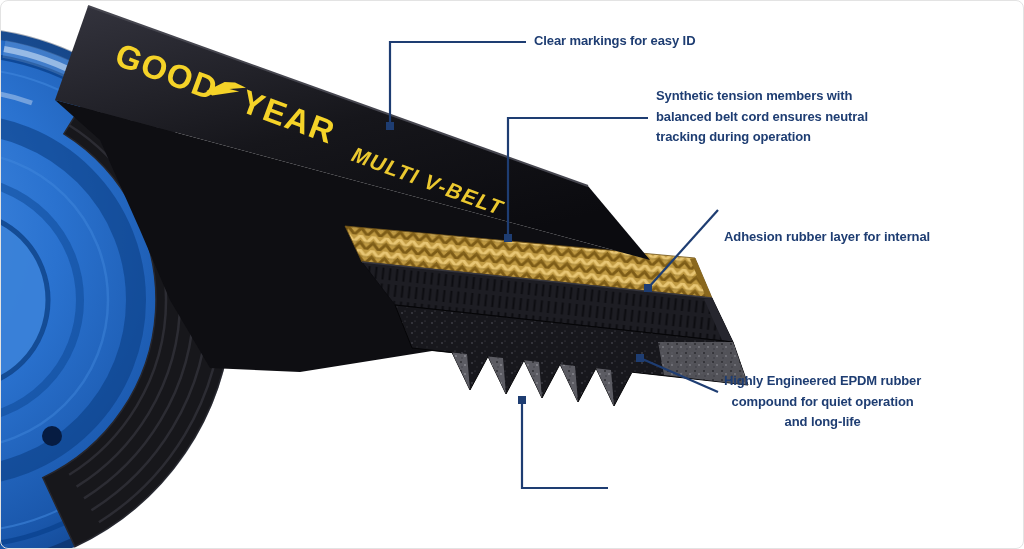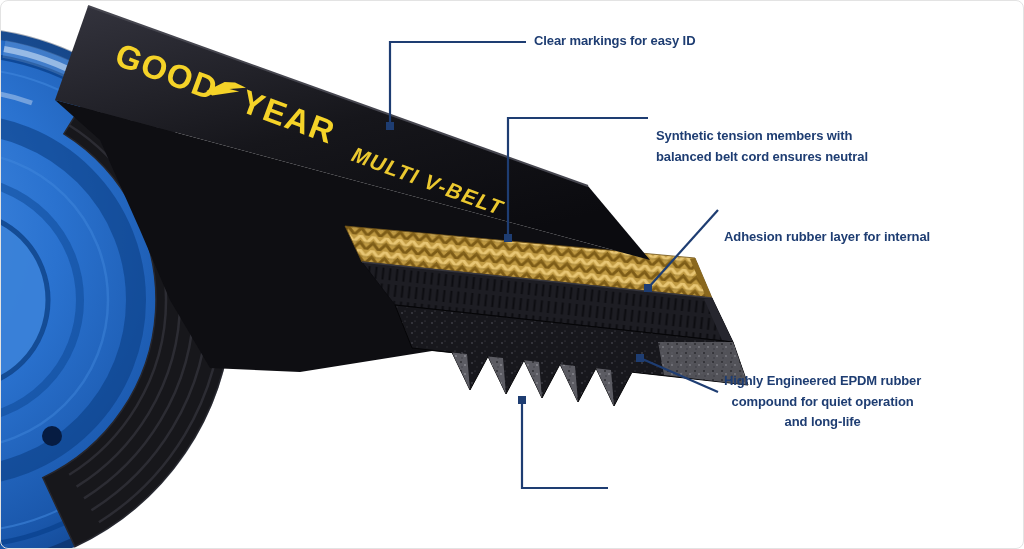--- a/index.html
+++ b/index.html
@@ -144,23 +144,24 @@
       <rect x="644" y="284" width="8" height="8"></rect>
       <rect x="636" y="354" width="8" height="8"></rect>
       <rect x="518" y="396" width="8" height="8"></rect>
     </g>
   </svg>
 
   <div class="callout" style="left:534px; top:31px;">
       <div>Clear markings for easy ID</div>
     </div>
 
-  <div class="callout" style="left:656px; top:86px;margin-top:40px;">
+  <div class="callout" style="left:656px; top:86px;">
       <div>Synthetic tension members with</div>
       <div>balanced belt cord ensures neutral</div>
+      <div>tracking during operation</div>
     </div>
 
   <div class="callout" style="left:724px; top:183px;margin-top:44px;">
       <div>Adhesion rubber layer for internal</div>
     </div>
 
   <div class="callout" style="left:724px; top:371px;text-align:center;">
       <div>Highly Engineered EPDM rubber</div>
       <div>compound for quiet operation</div>
       <div>and long-life</div>

